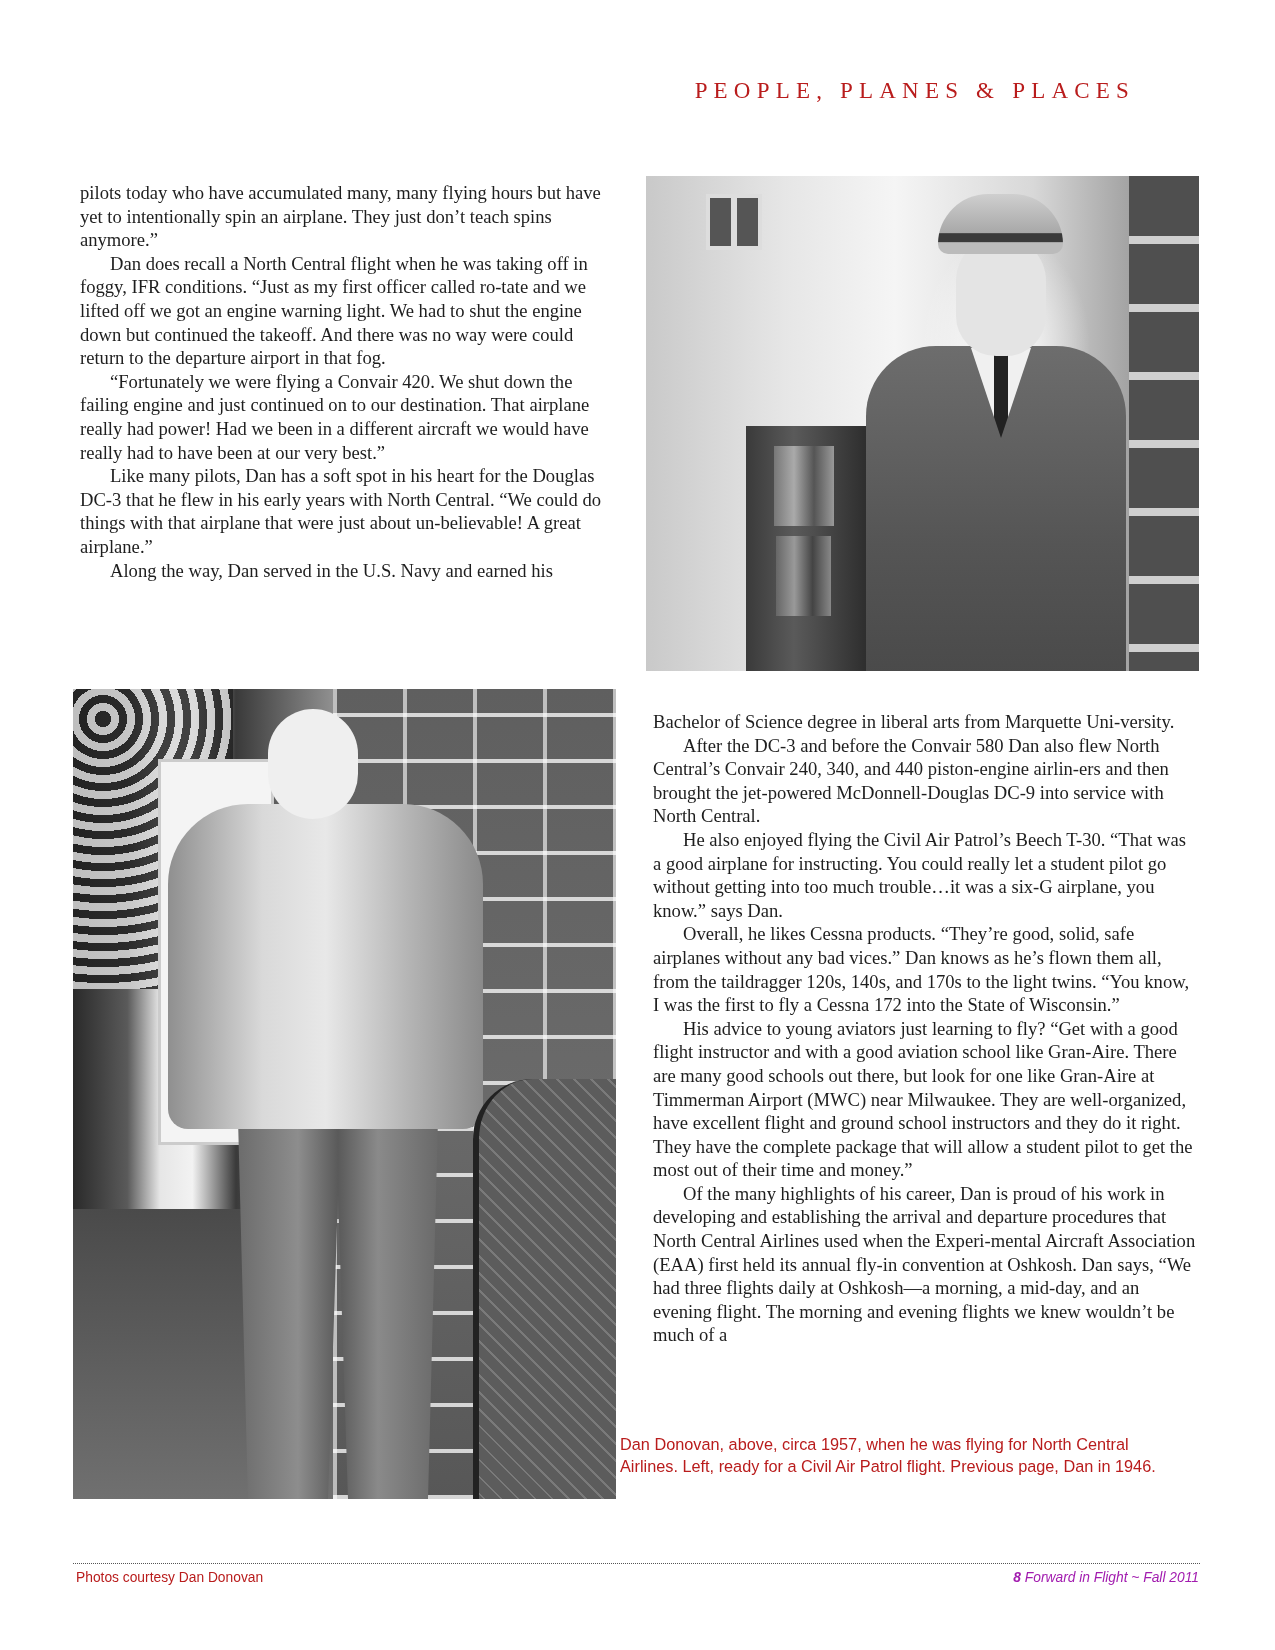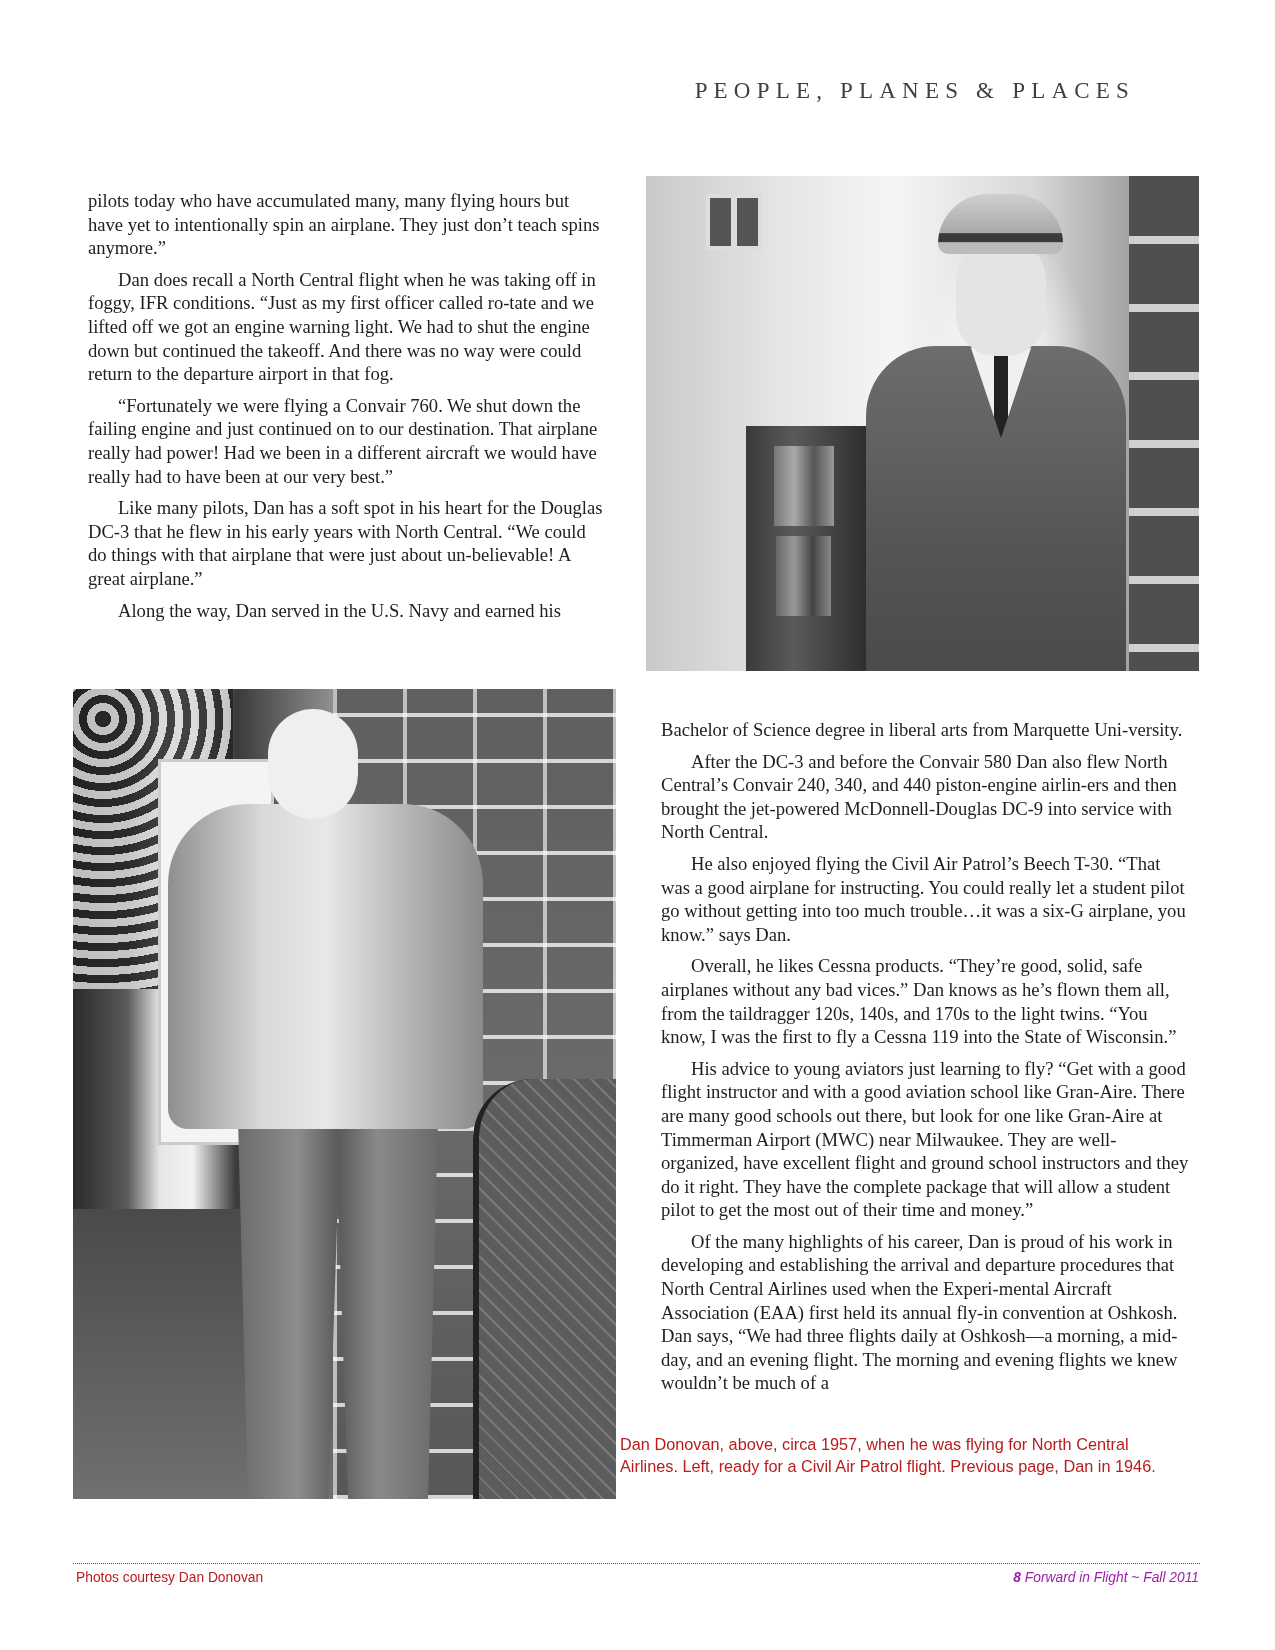--- a/index.html
+++ b/index.html
@@ -14,32 +14,32 @@
       overflow: hidden;
       color: #1c1c1c;
     }
     .running-head {
       position: absolute;
       top: 78px;
       right: 140px;
       font-family: "Liberation Serif", "DejaVu Serif", serif;
       font-size: 23px;
       letter-spacing: 6.2px;
-      color: #404040;
+      color: #b91c1c;
       white-space: nowrap;
     }
     .col {
       position: absolute;
       font-family: "Liberation Serif", "DejaVu Serif", serif;
       font-size: 18.6px;
       line-height: 23.6px;
       color: #1e1e1e;
     }
     .col p {
-      margin: 8px;
+      margin: 0;
       text-indent: 30px;
     }
     .col p.no-indent {
       text-indent: 0;
     }
     .col-left-top {
       left: 80px;
       top: 181px;
       width: 535px;
     }
@@ -225,21 +225,21 @@
     }
   </style>
 </head>
 <body>
 
 <div class="running-head">PEOPLE, PLANES &amp; PLACES</div>
 
 <div class="col col-left-top">
   <p class="no-indent">pilots today who have accumulated many, many flying hours but have yet to intentionally spin an airplane. They just don’t teach spins anymore.”</p>
   <p>Dan does recall a North Central flight when he was taking off in foggy, IFR conditions. “Just as my first officer called ro-tate and we lifted off we got an engine warning light. We had to shut the engine down but continued the takeoff. And there was no way were could return to the departure airport in that fog.</p>
-  <p>“Fortunately we were flying a Convair 760. We shut down the failing engine and just continued on to our destination. That airplane really had power! Had we been in a different aircraft we would have really had to have been at our very best.”</p>
+  <p>“Fortunately we were flying a Convair 420. We shut down the failing engine and just continued on to our destination. That airplane really had power! Had we been in a different aircraft we would have really had to have been at our very best.”</p>
   <p>Like many pilots, Dan has a soft spot in his heart for the Douglas DC-3 that he flew in his early years with North Central. “We could do things with that airplane that were just about un-believable! A great airplane.”</p>
   <p>Along the way, Dan served in the U.S. Navy and earned his</p>
 </div>
 
 <div class="photo photo-pilot-1957" title="Dan Donovan in North Central Airlines pilot uniform, circa 1957">
   <div class="window"></div>
   <div class="shelf"></div>
   <div class="bookcase"></div>
   <div class="figure-body"></div>
   <div class="figure-shirt"></div>
@@ -255,21 +255,21 @@
   <div class="man-legs"></div>
   <div class="man-jacket"></div>
   <div class="man-head"></div>
   <div class="chair"></div>
 </div>
 
 <div class="col col-right-bottom">
   <p class="no-indent">Bachelor of Science degree in liberal arts from Marquette Uni-versity.</p>
   <p>After the DC-3 and before the Convair 580 Dan also flew North Central’s Convair 240, 340, and 440 piston-engine airlin-ers and then brought the jet-powered McDonnell-Douglas DC-9 into service with North Central.</p>
   <p>He also enjoyed flying the Civil Air Patrol’s Beech T-30. “That was a good airplane for instructing. You could really let a student pilot go without getting into too much trouble…it was a six-G airplane, you know.” says Dan.</p>
-  <p>Overall, he likes Cessna products. “They’re good, solid, safe airplanes without any bad vices.” Dan knows as he’s flown them all, from the taildragger 120s, 140s, and 170s to the light twins. “You know, I was the first to fly a Cessna 119 into the State of Wisconsin.”</p>
+  <p>Overall, he likes Cessna products. “They’re good, solid, safe airplanes without any bad vices.” Dan knows as he’s flown them all, from the taildragger 120s, 140s, and 170s to the light twins. “You know, I was the first to fly a Cessna 172 into the State of Wisconsin.”</p>
   <p>His advice to young aviators just learning to fly? “Get with a good flight instructor and with a good aviation school like Gran-Aire. There are many good schools out there, but look for one like Gran-Aire at Timmerman Airport (MWC) near Milwaukee. They are well-organized, have excellent flight and ground school instructors and they do it right. They have the complete package that will allow a student pilot to get the most out of their time and money.”</p>
   <p>Of the many highlights of his career, Dan is proud of his work in developing and establishing the arrival and departure procedures that North Central Airlines used when the Experi-mental Aircraft Association (EAA) first held its annual fly-in convention at Oshkosh. Dan says, “We had three flights daily at Oshkosh—a morning, a mid-day, and an evening flight. The morning and evening flights we knew wouldn’t be much of a</p>
 </div>
 
 <div class="caption">Dan Donovan, above, circa 1957, when he was flying for North Central Airlines. Left, ready for a Civil Air Patrol flight. Previous page, Dan in 1946.</div>
 
 <div class="footer-rule"></div>
 <div class="footer-credit">Photos courtesy Dan Donovan</div>
 <div class="footer-folio">
   <span class="page-number">8</span>

